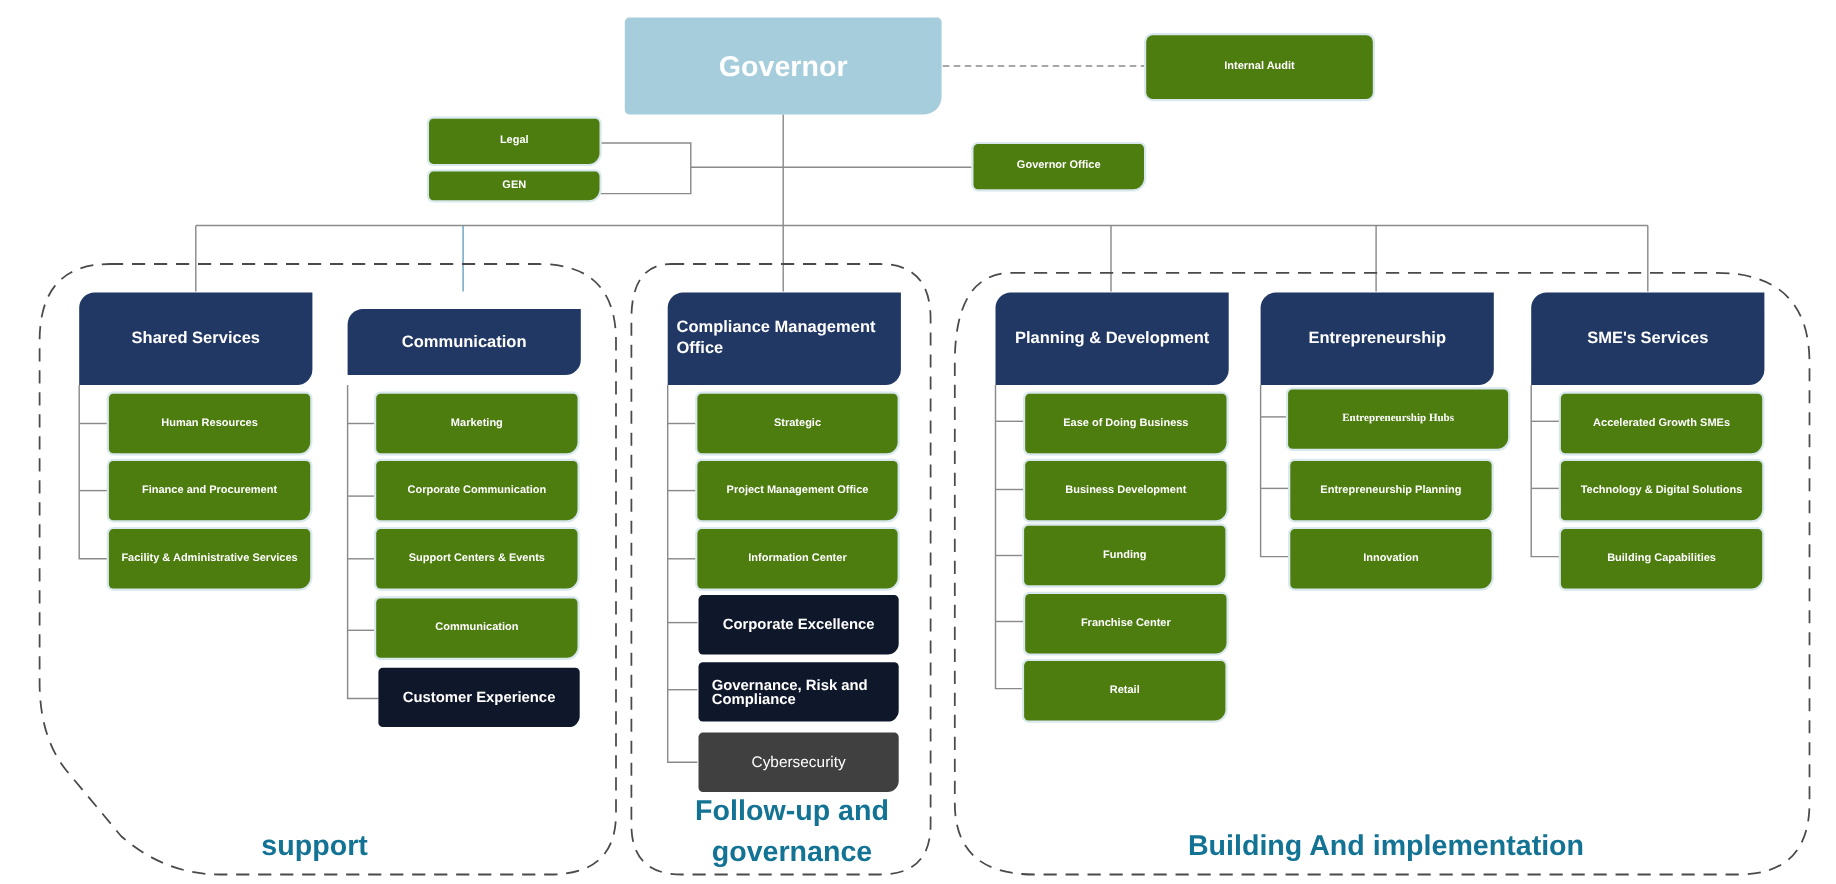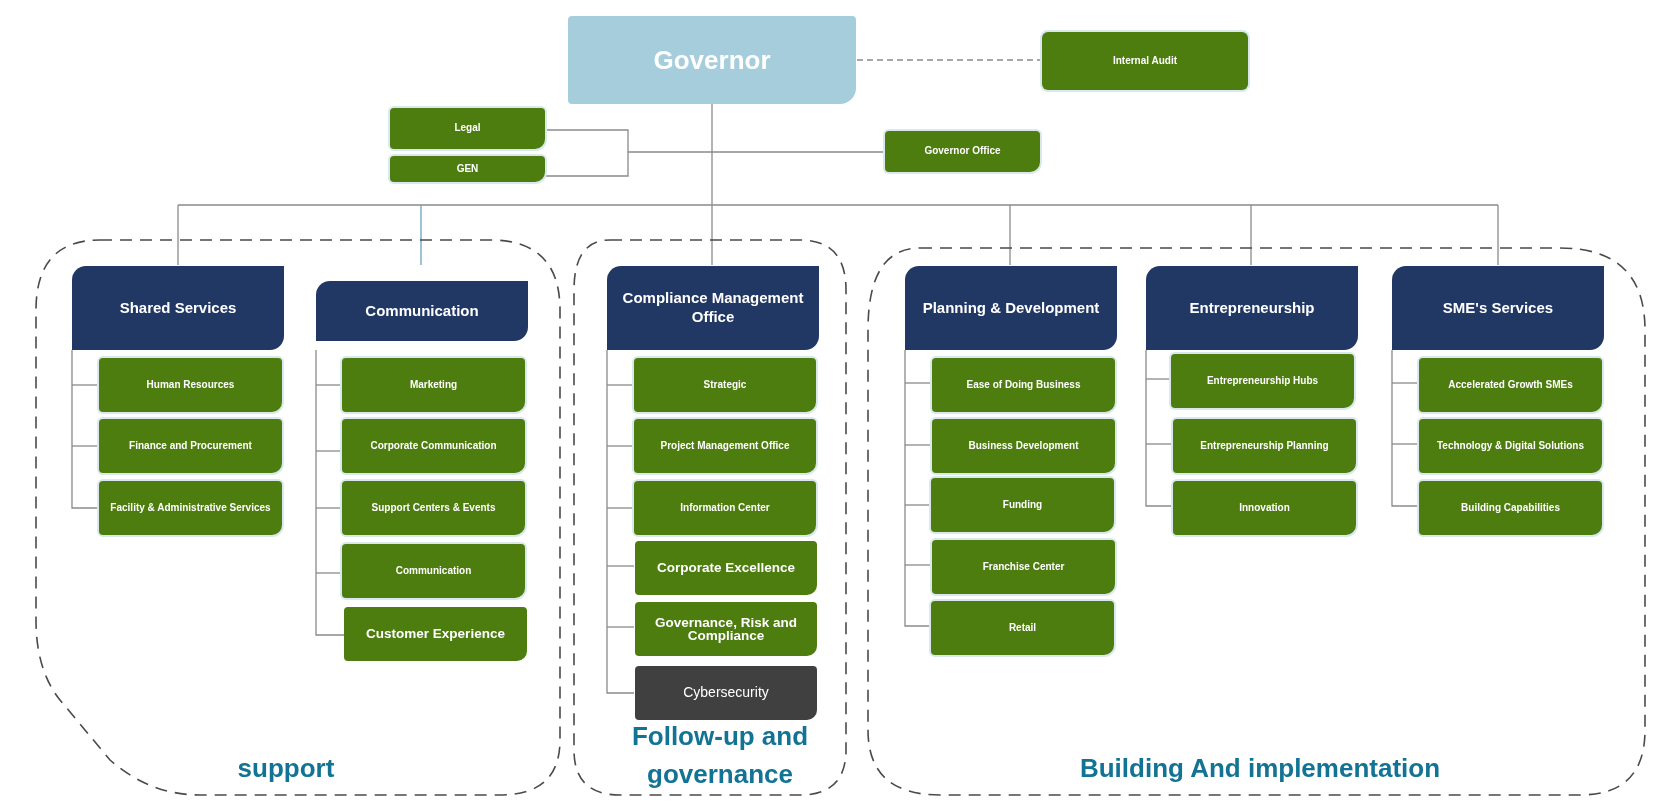--- a/index.html
+++ b/index.html
@@ -1,22 +1,22 @@
 <!DOCTYPE html>
 <html><head>
 <meta charset="utf-8">
 <style>
   html,body{margin:0;padding:0;background:#fff;}
   body{width:1669px;height:804px;position:relative;overflow:hidden;font-family:"Liberation Sans",sans-serif;}
   .abs{position:absolute;box-sizing:border-box;}
-  .box{display:flex;align-items:center;justify-content:center;text-align:center;color:#fff;font-weight:bold;line-height:1.25;}
+  .box{display:flex;align-items:center;justify-content:center;color:#fff;font-weight:bold;line-height:1.25;}
   .gov{background:#a6cddc;border-radius:4px 4px 16px 4px;font-size:26px;font-weight:bold;}
   .teal{background:#4d7c0f;border-radius:4px 4px 10px 4px;font-size:10px;box-shadow:0 0 0 2px #d8e8ec;}
   .navy{background:#213764;border-radius:14px 0 14px 0;font-size:15px;padding:0 8px;}
-  .gray{background:#4d7c0f;border-radius:4px 4px 10px 4px;font-size:13.5px;}
+  .gray{background:#0f172a;border-radius:4px 4px 10px 4px;font-size:13.5px;}
   .blue{background:#404040;border-radius:4px 4px 10px 4px;font-size:14px;font-weight:normal;}
   .label{color:#137394;font-weight:bold;font-size:26px;text-align:center;line-height:1.45;}
   svg{position:absolute;left:0;top:0;}
 </style>
 </head>
 <body>
 
 <svg width="1669" height="804">
   <g stroke="#8a8a8a" stroke-width="1.3" fill="none">
 
@@ -160,21 +160,21 @@
 <div class="abs box teal" style="left:931px;top:478px;width:183px;height:54px;">
     <span>Funding</span>
   </div>
 <div class="abs box teal" style="left:932px;top:540px;width:183px;height:54px;">
     <span>Franchise Center</span>
   </div>
 <div class="abs box teal" style="left:931px;top:601px;width:183px;height:54px;">
     <span>Retail</span>
   </div>
 
-<div class="abs box teal" style="left:1171px;top:354px;width:183px;height:54px;">
+<div class="abs box teal" style="left:1171px;top:354px;width:200px;height:54px;font-family:Liberation Serif, serif;">
     <span>Entrepreneurship Hubs</span>
   </div>
 <div class="abs box teal" style="left:1173px;top:419px;width:183px;height:54px;padding:0 4px;">
     <span>Entrepreneurship Planning</span>
   </div>
 <div class="abs box teal" style="left:1173px;top:481px;width:183px;height:54px;">
     <span>Innovation</span>
   </div>
 
 <div class="abs box teal" style="left:1419px;top:358px;width:183px;height:54px;padding:0 20px;">

